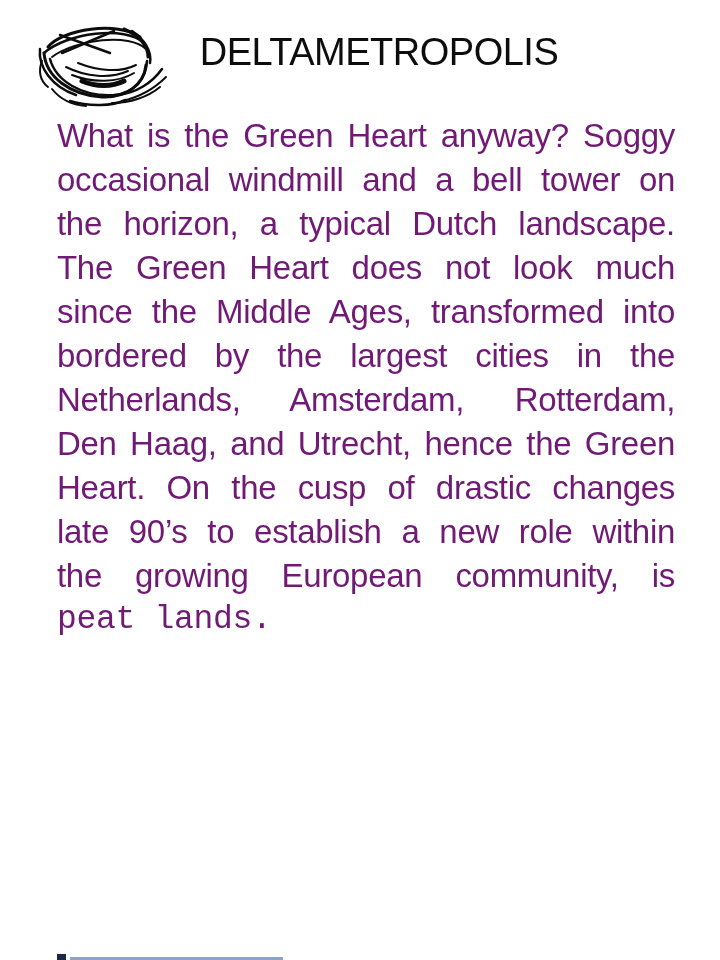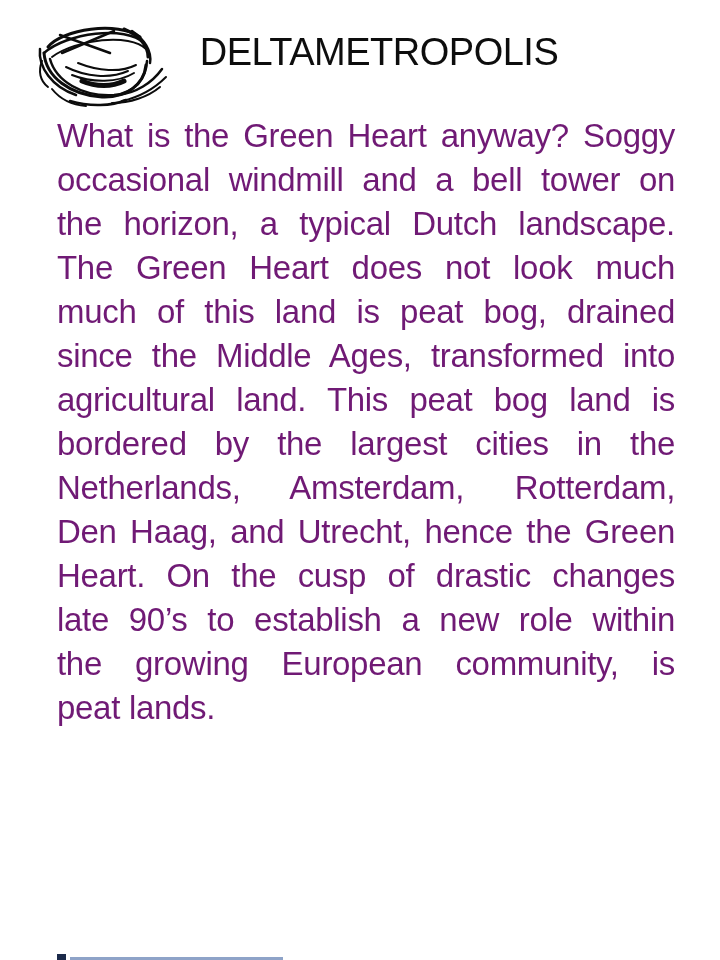--- a/index.html
+++ b/index.html
@@ -59,20 +59,21 @@
     letter-spacing: -0.3px;
     color: #701a75;
     text-align: justify;
     text-align-last: justify;
     white-space: nowrap;
     overflow: visible;
   }
   .line:last-child {
     text-align: left;
     text-align-last: left;
+    font-family: Liberation Mono, monospace;
   }
 
   
   .cutoff {
     position: absolute;
     left: 57px;
     bottom: 0;
     height: 6px;
     width: 230px;
   }
@@ -133,23 +134,21 @@
     <path d="M44,94 C64,100 86,99 100,93" stroke-width="2.5"></path>
   </svg>
 
   <div class="title">DELTAMETROPOLIS</div>
 
   <div class="bodytext">
     <div class="line">What is the Green Heart anyway? Soggy</div>
     <div class="line">occasional windmill and a bell tower on</div>
     <div class="line">the horizon, a typical Dutch landscape.</div>
     <div class="line">The Green Heart does not look much</div>
-    <div class="line">much of this land is peat bog, drained</div>
     <div class="line">since the Middle Ages, transformed into</div>
-    <div class="line">agricultural land. This peat bog land is</div>
     <div class="line">bordered by the largest cities in the</div>
     <div class="line">Netherlands, Amsterdam, Rotterdam,</div>
     <div class="line">Den Haag, and Utrecht, hence the Green</div>
     <div class="line">Heart. On the cusp of drastic changes</div>
     <div class="line">late 90’s to establish a new role within</div>
     <div class="line">the growing European community, is</div>
     <div class="line">peat lands.</div>
   </div>
 
   <div class="cutoff">

